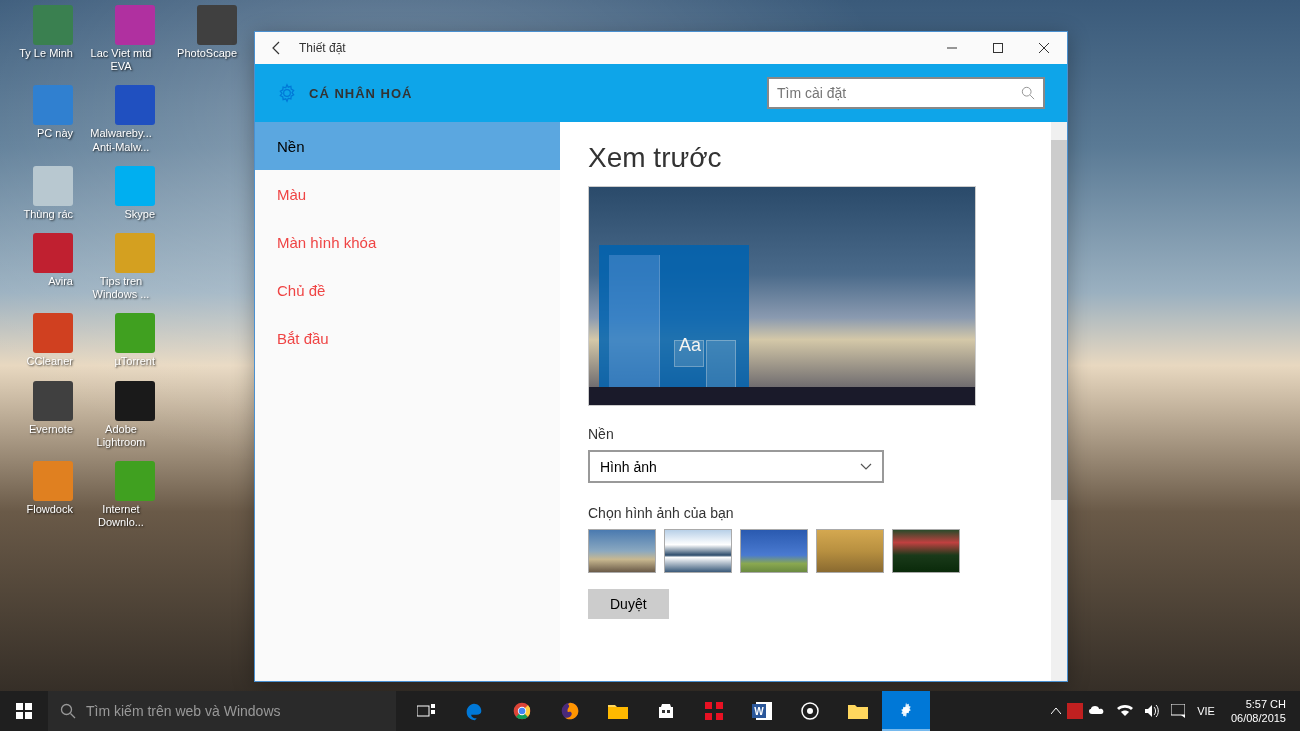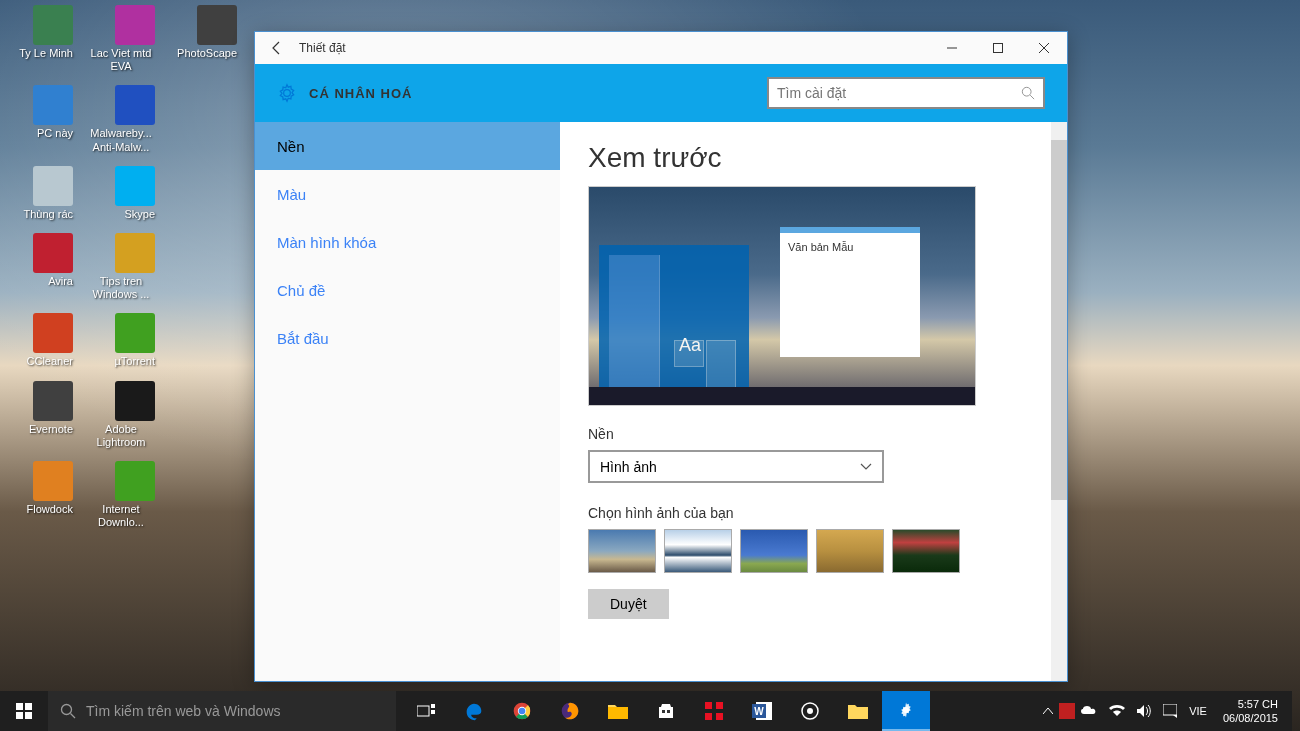--- a/index.html
+++ b/index.html
@@ -17,21 +17,21 @@
 .title-text{font-size:12px;color:#333;}
 .win-controls{position:absolute;right:0;top:0;display:flex;}
 .win-btn{width:46px;height:32px;display:flex;align-items:center;justify-content:center;cursor:pointer;}
 .header-row{height:58px;display:flex;align-items:center;padding:0 22px;background:#0ea5e9;}
 .gear-icon{width:20px;height:20px;margin-right:12px;}
 .header-title{font-size:13px;font-weight:600;letter-spacing:1px;color:#333;}
 .search-box{margin-left:auto;width:278px;height:32px;border:2px solid #888;display:flex;align-items:center;padding:8px 8px;background:#fff;}
 .search-box input{border:none;outline:none;flex:1;font-size:14px;color:#666;}
 .content{display:flex;height:calc(100% - 90px);}
 .sidebar{width:305px;background:#fafafa;}
-.sidebar-item{height:48px;display:flex;align-items:center;padding-left:22px;font-size:15px;color:#3b82f6;cursor:pointer;}
+.sidebar-item{height:48px;display:flex;align-items:center;padding-left:22px;font-size:15px;color:#ef4444;cursor:pointer;}
 .sidebar-item.active{background:#5ba7e0;color:#000;}
 .main-panel{flex:1;background:#fff;padding:20px 28px;overflow-y:auto;position:relative;}
 .main-panel h1{font-size:28px;font-weight:300;color:#333;margin-bottom:12px;}
 .preview-box{width:388px;height:220px;background:linear-gradient(to bottom,#2a4a6a 0%,#4a6a8a 40%,#8a9ab0 60%,#d4c8a8 70%,#4a4a5a 100%);position:relative;margin-bottom:20px;border:1px solid #ccc;}
 .preview-start{position:absolute;left:10px;bottom:0;width:150px;height:160px;background:#0063b1;opacity:0.85;}
 .preview-start::before{content:"";position:absolute;left:10px;top:10px;width:50px;height:140px;background:linear-gradient(180deg,#2c7ec9 0%,#2c7ec9 100%);border-right:1px solid rgba(255,255,255,0.2);}
 .preview-aa{position:absolute;left:80px;top:90px;color:#fff;font-size:18px;}
 .preview-tiles{position:absolute;left:75px;bottom:10px;width:60px;height:55px;}
 .preview-tiles::before,.preview-tiles::after{content:"";position:absolute;background:rgba(255,255,255,0.15);border:1px solid rgba(255,255,255,0.3);}
 .preview-tiles::before{left:0;top:0;width:28px;height:25px;}
@@ -44,21 +44,21 @@
 .thumbs{display:flex;gap:8px;margin-bottom:16px;}
 .thumb{width:68px;height:44px;border:1px solid #aaa;cursor:pointer;}
 .thumb.t1{background:linear-gradient(to bottom,#4a7ab0 0%,#8aa8c0 50%,#c8b890 70%,#6a5a48 100%);}
 .thumb.t2{background:linear-gradient(to bottom,#b8d0e8 0%,#fff 35%,#2a4a6a 60%,#fff 65%,#3a5a7a 100%);}
 .thumb.t3{background:linear-gradient(to bottom,#2a5ab0 0%,#4a7ad0 60%,#8aa850 80%,#6a8a40 100%);}
 .thumb.t4{background:linear-gradient(to bottom,#d4a850 0%,#b89040 50%,#8a6a30 100%);}
 .thumb.t5{background:linear-gradient(to bottom,#2a4a2a 0%,#c04040 30%,#1a3a1a 60%,#0a2a0a 100%);}
 .browse-btn{padding:7px 22px;background:#ccc;border:none;font-size:14px;cursor:pointer;}
 .scrollbar{position:absolute;right:0;top:0;width:16px;height:100%;background:#f0f0f0;}
 .scrollbar-thumb{position:absolute;top:18px;width:16px;height:360px;background:#ccc;}
-.taskbar{position:absolute;bottom:0;left:0;right:8px;height:40px;background:#1f1f1f;display:flex;z-index:20;}
+.taskbar{position:absolute;bottom:0;left:0;right:0;height:40px;background:#1f1f1f;display:flex;z-index:20;}
 .start-btn{width:48px;height:40px;display:flex;align-items:center;justify-content:center;cursor:pointer;}
 .win-logo{width:16px;height:16px;}
 .search-bar{width:348px;height:40px;background:#2a2a2a;display:flex;align-items:center;padding:0 12px;gap:10px;}
 .search-bar span{color:#999;font-size:14px;}
 .task-icons{display:flex;height:40px;margin-left:6px;}
 .task-icon{width:48px;height:40px;display:flex;align-items:center;justify-content:center;cursor:pointer;font-size:18px;}
 .task-icon.active{background:#0078d7;border-bottom:2px solid #76b9ed;}
 .tray{margin-left:auto;display:flex;align-items:center;height:40px;padding-right:4px;}
 .tray-icon{padding:0 6px;color:#fff;font-size:13px;cursor:pointer;}
 .tray-text{color:#fff;font-size:11px;padding:0 6px;}
@@ -195,23 +195,20 @@
           <div class="sidebar-item">Chủ đề</div>
           <div class="sidebar-item">Bắt đầu</div>
         </div>
       <div class="main-panel">
         <h1>Xem trước</h1>
         <div class="preview-box">
           <div class="preview-start">
             <div class="preview-aa">Aa</div>
             <div class="preview-tiles"></div>
           </div>
-          <div class="preview-window">
-            <span>Văn bản Mẫu</span>
-          </div>
           <div class="preview-taskbar"></div>
         </div>
         <div class="section-label">Nền</div>
         <div class="dropdown">
           <span>Hình ảnh</span>
           <svg width="12" height="8">
               <path d="M1 1 L6 6 L11 1" stroke="#555" fill="none" stroke-width="1.2"></path>
             </svg>
         </div>
         <div class="section-label">Chọn hình ảnh của bạn</div>

